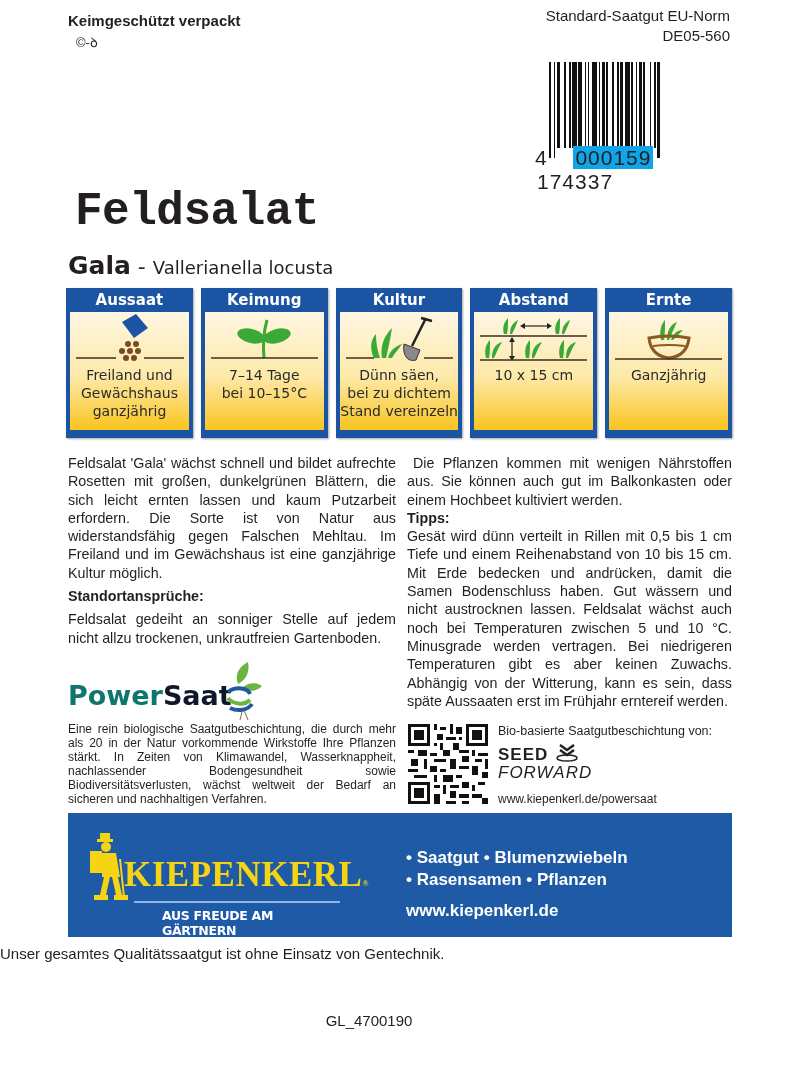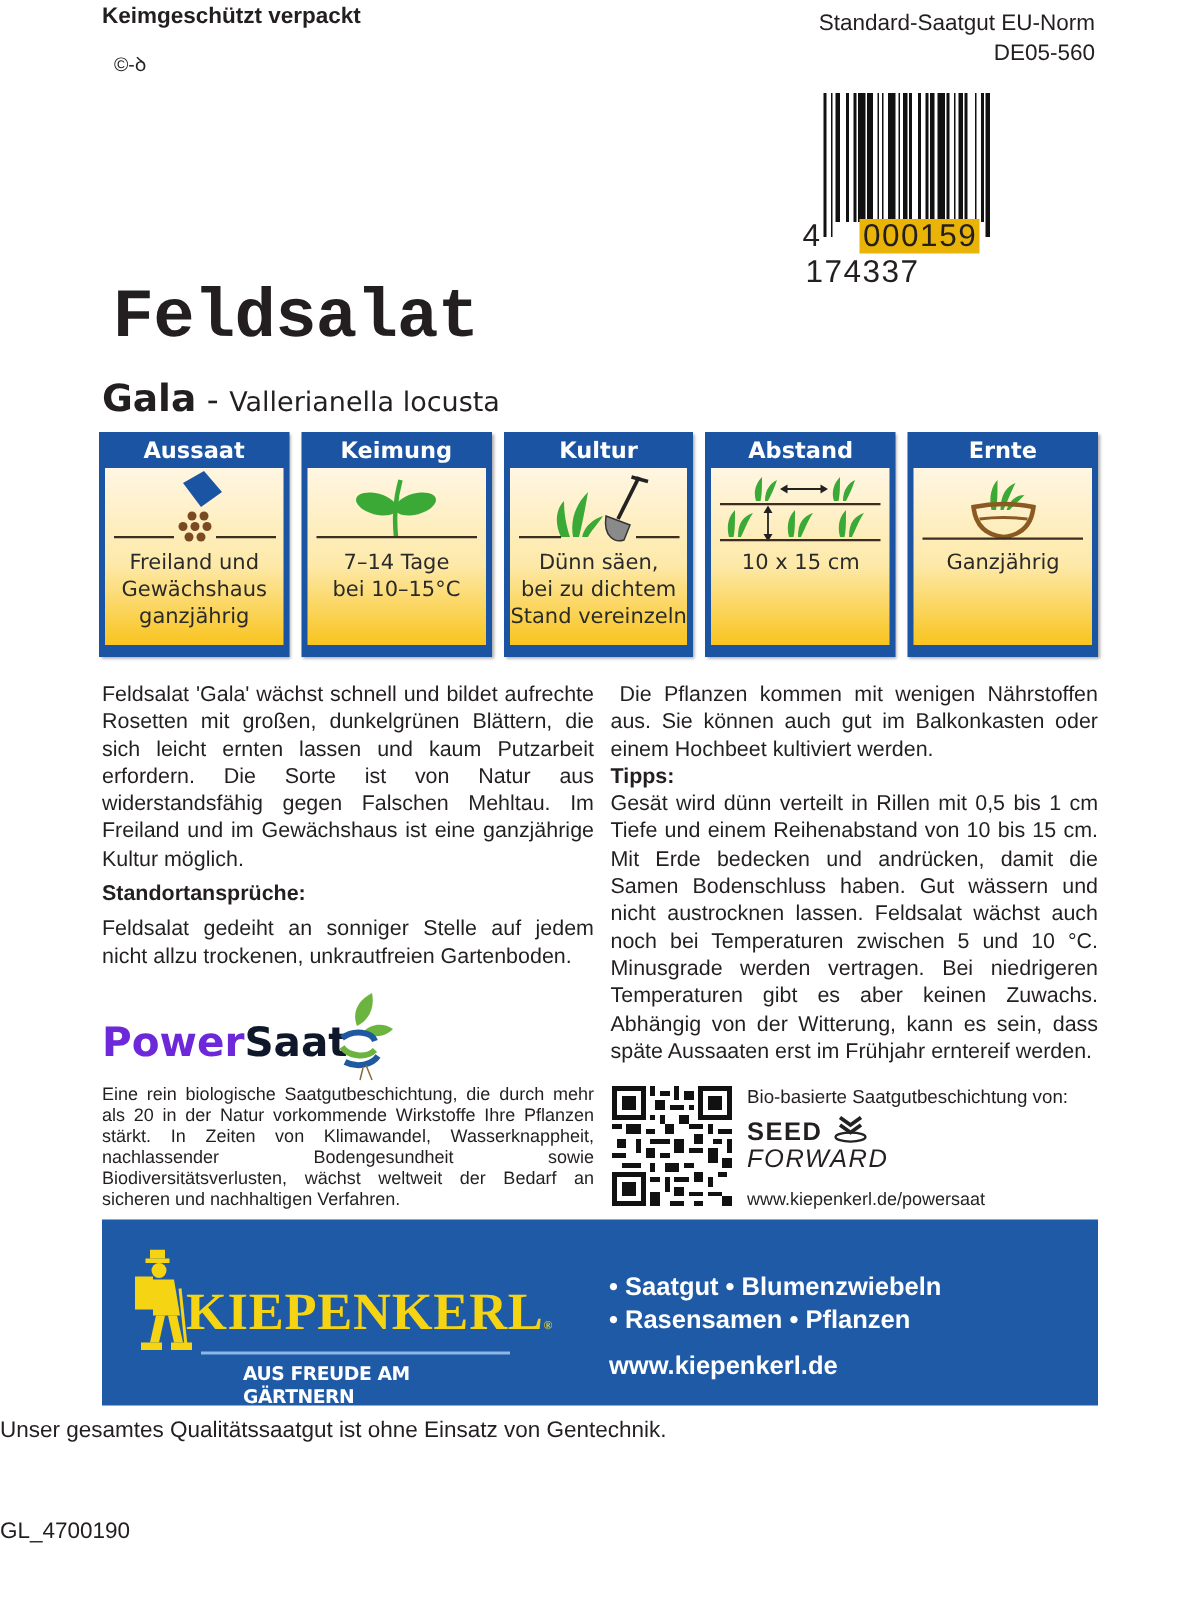--- a/index.html
+++ b/index.html
@@ -1,21 +1,21 @@
 <!DOCTYPE html>
 <html><head>
   <meta charset="utf-8">
   <style>
     * { box-sizing: border-box; margin: 0; padding: 0; }
     html, body { width: 800px; height: 1071px; background: #ffffff; overflow: hidden; }
     body { position: relative; font-family: "Liberation Sans", sans-serif; color: #231f20; }
 
     .abs { position: absolute; }
 
-    .keim { left: 68px; top: 2px; font-size: 15px; font-weight: bold; }
+    .keim { left: 68px; top: 12px; font-size: 15px; font-weight: bold; }
     .copy-sym { left: 76px; top: 33px; font-size: 13px; }
     .std { right: 70px; top: 6px; text-align: right; font-size: 15px; line-height: 20px; }
 
     .barcode { left: 535px; top: 62px; width: 190px; height: 110px; }
     .barcode-bars { position: absolute; left: 14px; top: 0; width: 175px; height: 92px; display: flex; align-items: flex-start; }
     .barcode-bars span { display: block; background: #111; height: 86px; }
     .barcode-digits { position: absolute; left: 0; top: 84px; font-size: 21px; letter-spacing: 1px; background: transparent; }
 
     .inhalt { left: 270px; top: 128px; width: 200px; text-align: center; font-size: 19px; line-height: 24px; }
 
@@ -31,42 +31,42 @@
     .box-icon { position: absolute; left: 0; top: 2px; width: 119px; height: 52px; }
     .box-text { position: absolute; left: 0; top: 54px; width: 119px; text-align: center; font-size: 14px; line-height: 18px; font-family: "DejaVu Sans", sans-serif; color: #2a2a2a; }
 
     .col { font-size: 14.3px; line-height: 18.3px; text-align: justify; }
     .col-left { left: 68px; top: 454px; width: 328px; }
     .col-right { left: 407px; top: 454px; width: 325px; }
     .heading { font-weight: bold; }
     .gap { height: 5px; }
 
     .ps-logo { left: 68px; top: 662px; width: 200px; height: 60px; }
-    .ps-text-p { color: #6d28d9; font-weight: bold; font-size: 27px; font-family: "DejaVu Sans", sans-serif; }
+    .ps-text-p { color: #0f766e; font-weight: bold; font-size: 27px; font-family: "DejaVu Sans", sans-serif; }
     .ps-text-s { color: #0f172a; font-weight: bold; font-size: 27px; font-family: "DejaVu Sans", sans-serif; }
     .ps-desc { left: 68px; top: 722px; width: 328px; font-size: 12px; line-height: 14px; text-align: justify; }
 
     .qr { left: 408px; top: 724px; width: 80px; height: 80px; }
     .bio { left: 498px; top: 724px; font-size: 12.5px; }
     .seedfwd { left: 498px; top: 744px; width: 110px; height: 40px; }
     .seed1 { font-size: 17px; font-weight: bold; letter-spacing: 1px; line-height: 18px; }
     .seed2 { font-size: 17px; letter-spacing: 1px; line-height: 18px; font-style: italic; }
     .url-ps { left: 498px; top: 792px; font-size: 12px; }
 
     .banner { left: 68px; top: 813px; width: 664px; height: 124px; background: #1f5aa6; }
     .kk-logo { position: absolute; left: 22px; top: 20px; width: 260px; height: 90px; }
     .kk-word { position: absolute; left: 34px; top: 22px; color: #f5d414; font-family: "Liberation Serif", serif; font-weight: bold; font-size: 35px; letter-spacing: 0.5px; }
     .kk-reg { font-size: 8px; vertical-align: baseline; }
     .kk-rule { position: absolute; left: 44px; top: 68px; width: 206px; height: 2px; background: #8fb6e4; }
     .kk-slogan { position: absolute; left: 72px; top: 75px; color: #fff; font-size: 12.5px; font-weight: bold; font-family: "DejaVu Sans", sans-serif; letter-spacing: -0.3px; }
     .kk-list { position: absolute; left: 338px; top: 34px; color: #fff; font-size: 17px; font-weight: bold; line-height: 22px; }
     .kk-url { position: absolute; left: 338px; top: 88px; color: #fff; font-size: 17px; font-weight: bold; }
 
     .gentech { left: 0; top: 945px; width: 800px; text-align: left; font-size: 15px; }
-    .code { left: 0; top: 1012px; width: 738px; font-size: 15px; }
+    .code { left: 0; top: 1012px; width: 738px; text-align: center; font-size: 15px; }
   </style>
 </head>
 <body>
 
 <div class="abs keim">Keimgeschützt verpackt</div>
 <div class="abs copy-sym">©-ꝺ</div>
 <div class="abs std">
   <div>Standard-Saatgut EU-Norm</div>
   <div>DE05-560</div>
 </div>
@@ -118,21 +118,21 @@
       <span style="width: 1.6px;"></span>
       <span style="width: 3px; background: transparent;"></span>
       <span style="width: 1.6px;"></span>
       <span style="width: 1.5px; background: transparent; height: 96px;"></span>
       <span style="width: 3.2px; height: 96px;"></span>
       <span style="width: 1.5px; background: transparent; height: 96px;"></span>
     </div>
   <div class="barcode-digits">
     <span>4</span>
     <span style="display:inline-block;width:12px"></span>
-    <span style="background:#eab308;padding:0 2px">000159</span>
+    <span style="background:#0ea5e9;padding:0 2px">000159</span>
     <span style="display:inline-block;width:10px"></span>
     <span style="background:#fff;padding:0 2px">174337</span>
   </div>
 </div>
 
 <div class="abs inhalt">
 </div>
 
 <div class="abs title">Feldsalat</div>
 <div class="abs subtitle">

